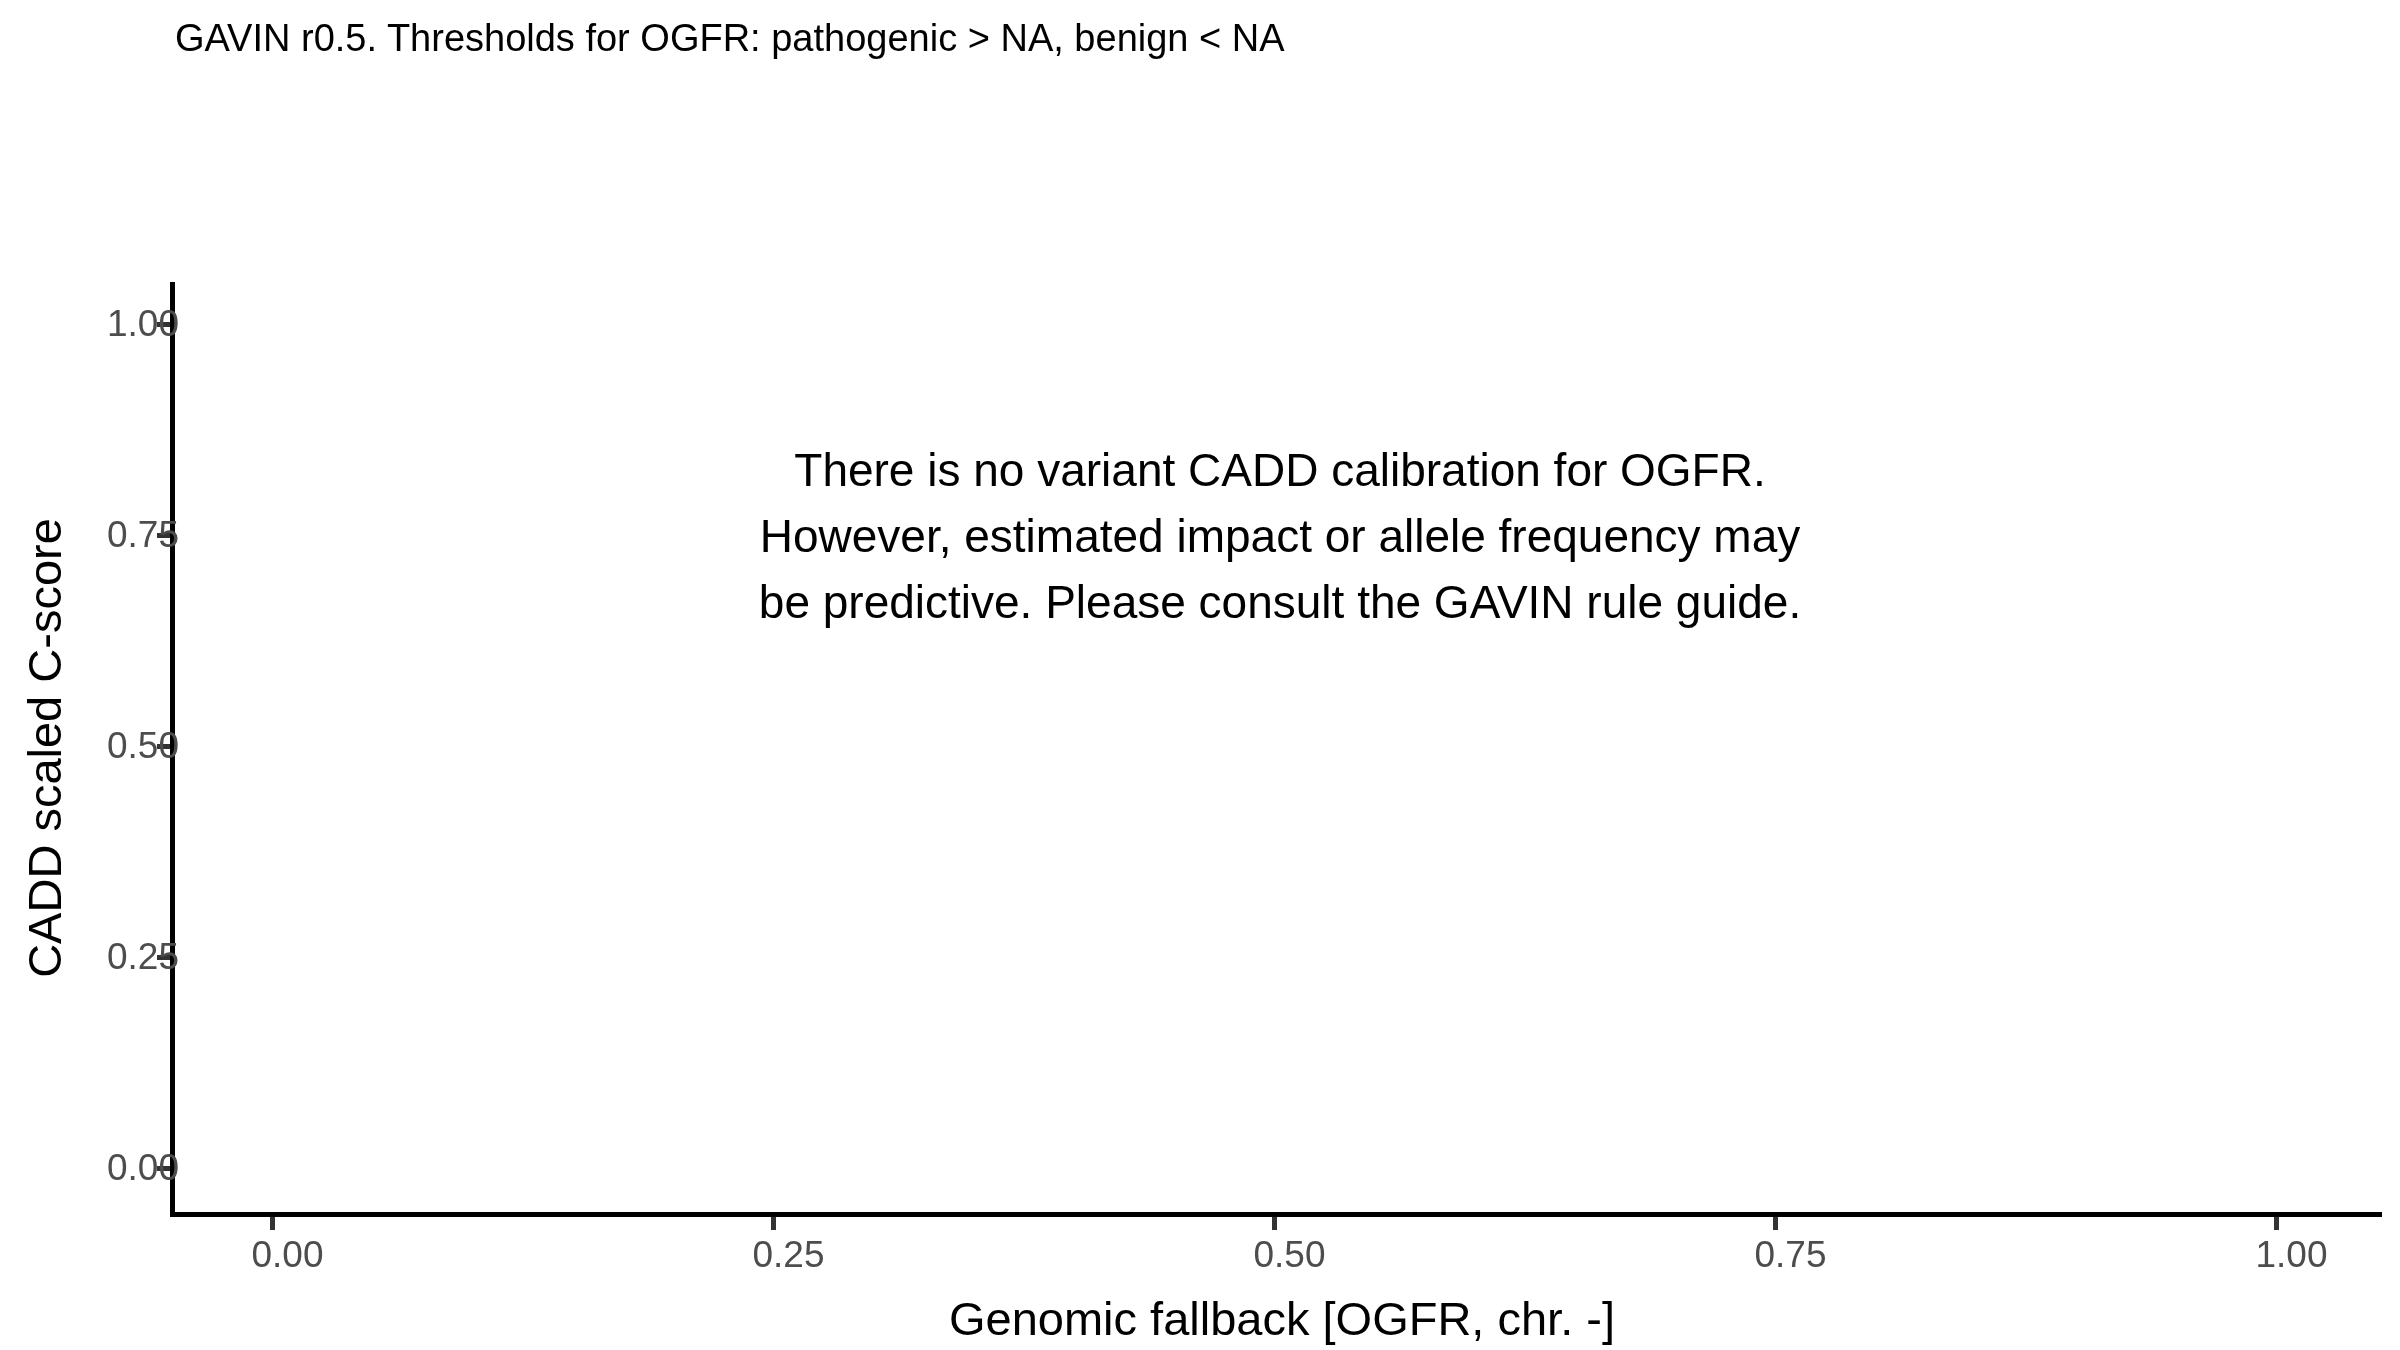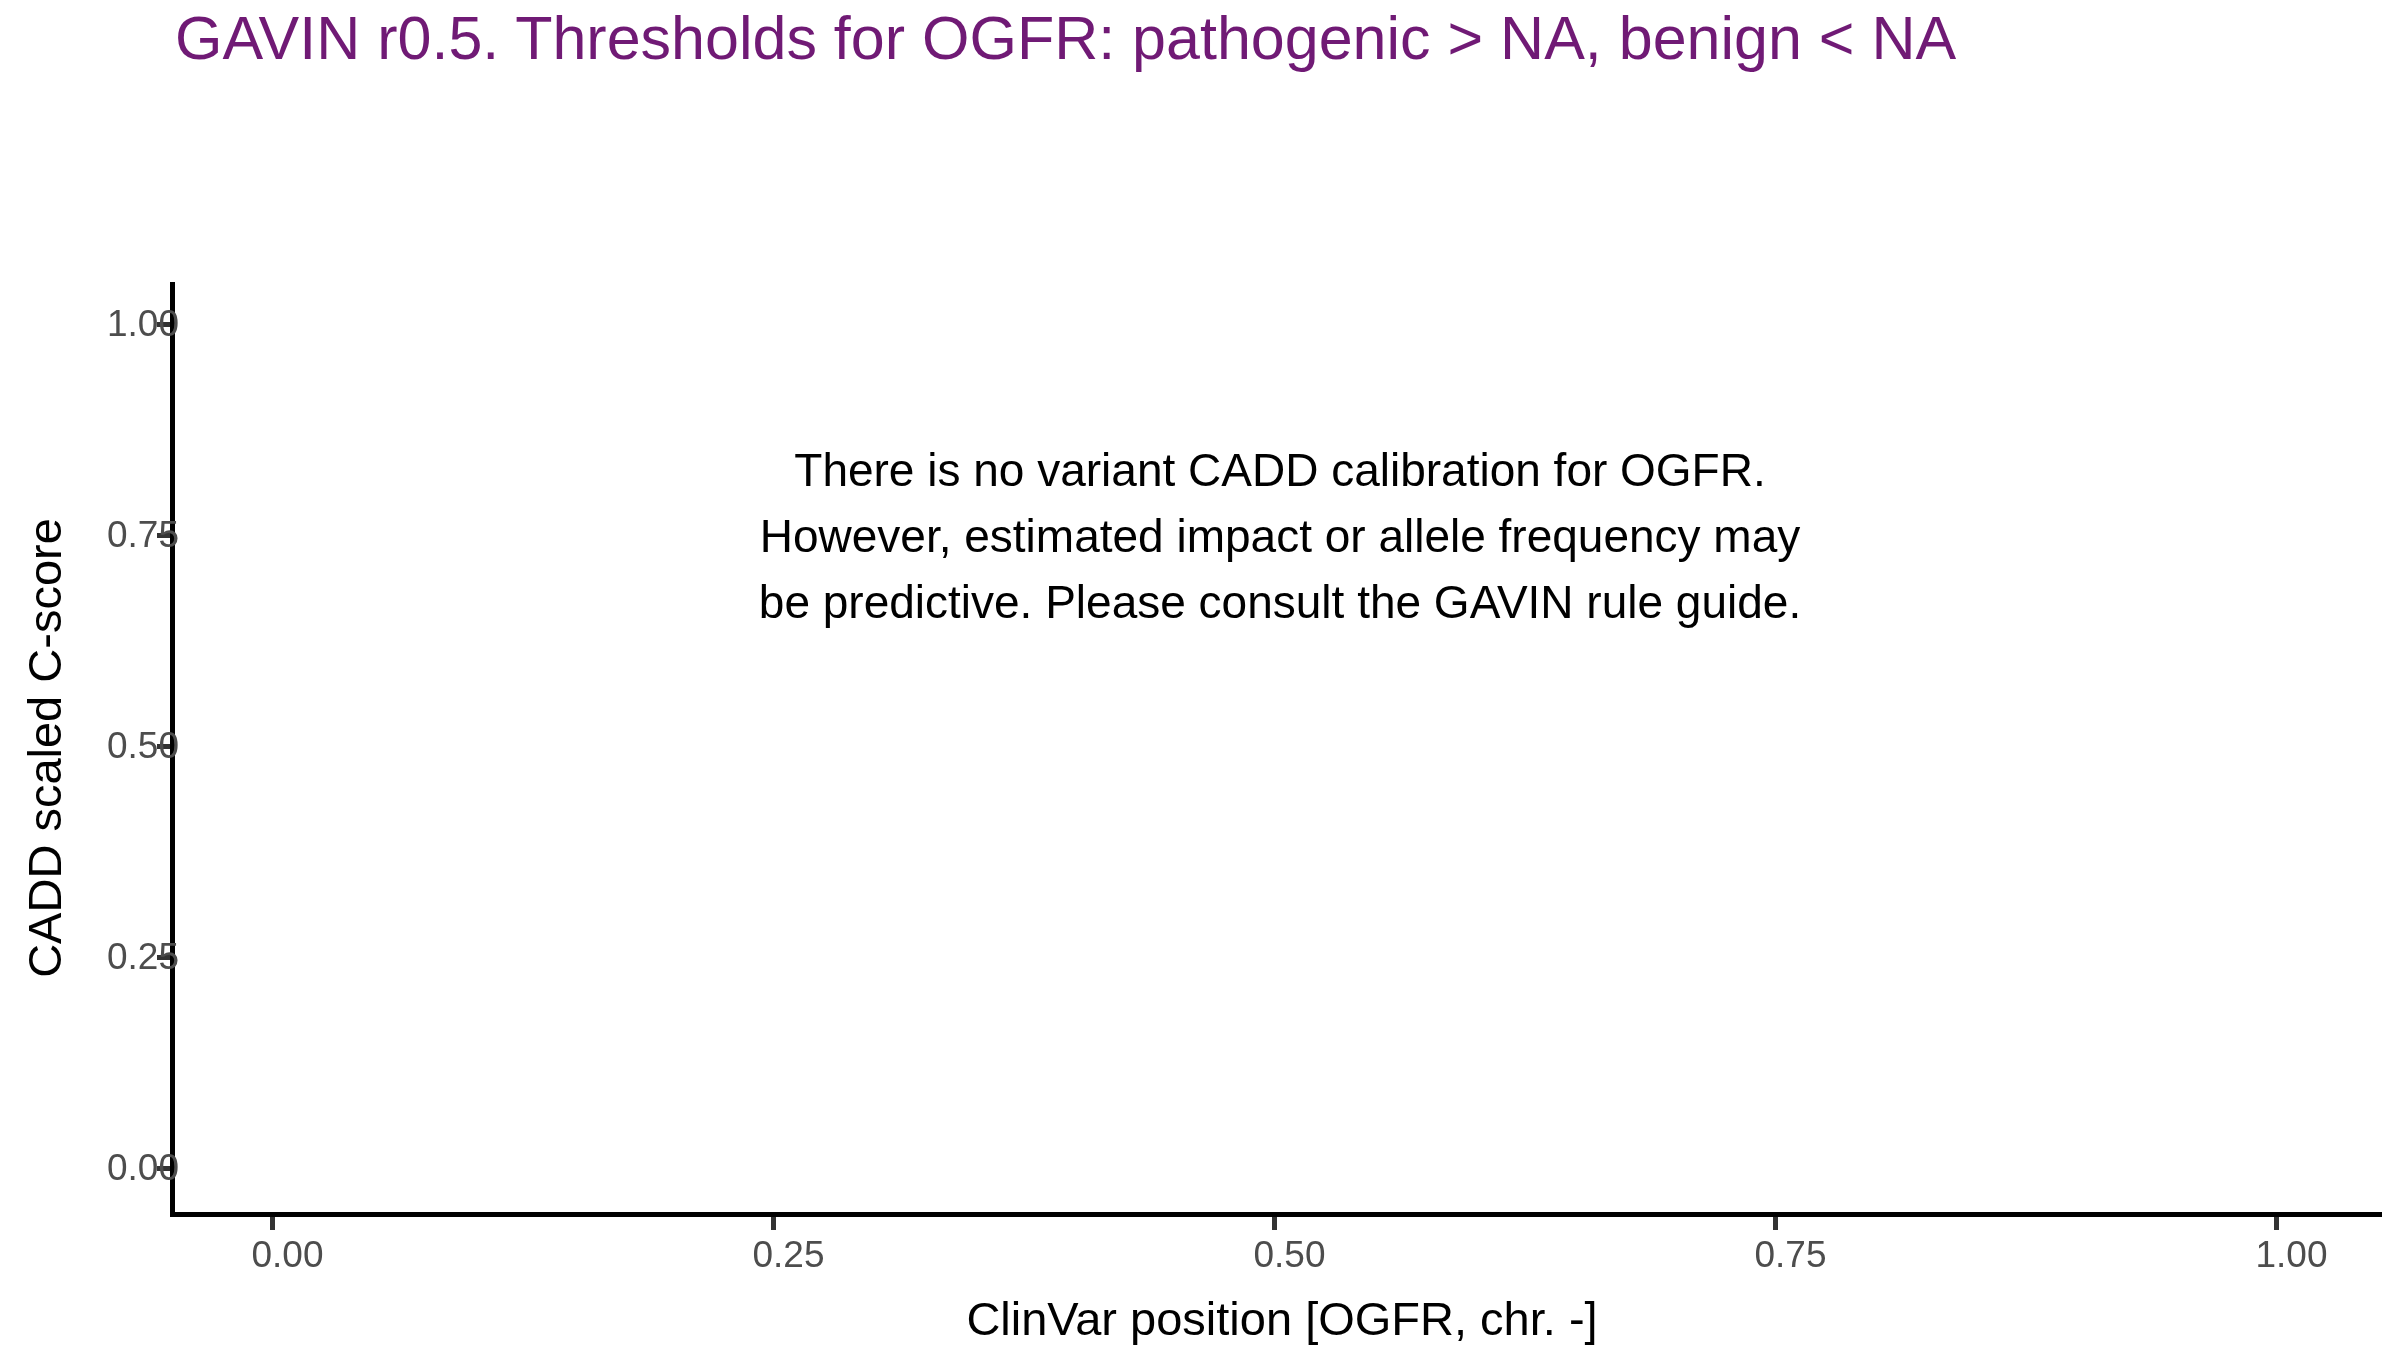--- a/index.html
+++ b/index.html
@@ -14,23 +14,23 @@
     height: 1350px;
     background: #ffffff;
     overflow: hidden;
   }
 
   
   .plot-title {
     position: absolute;
     left: 175px;
     top: 8px;
-    font-size: 61px;
+    font-size: 38px;
     line-height: 60px;
-    color: #701a75;
+    color: #000000;
     white-space: nowrap;
   }
 
   
   .panel {
     position: absolute;
     left: 170px;
     top: 282px;
     width: 2207px;   
     height: 930px;   
@@ -139,16 +139,16 @@
   <div class="tick y yt2"></div>
   <div class="tick y yt3"></div>
   <div class="tick y yt4"></div>
 
   <div class="tick-label y yt0">1.00</div>
   <div class="tick-label y yt1">0.75</div>
   <div class="tick-label y yt2">0.50</div>
   <div class="tick-label y yt3">0.25</div>
   <div class="tick-label y yt4">0.00</div>
 
-  <div class="x-axis-title">ClinVar position [OGFR, chr. -]</div>
+  <div class="x-axis-title">Genomic fallback [OGFR, chr. -]</div>
   <div class="y-axis-title">CADD scaled C-score</div>
 
 </div>
 
 </body></html>

